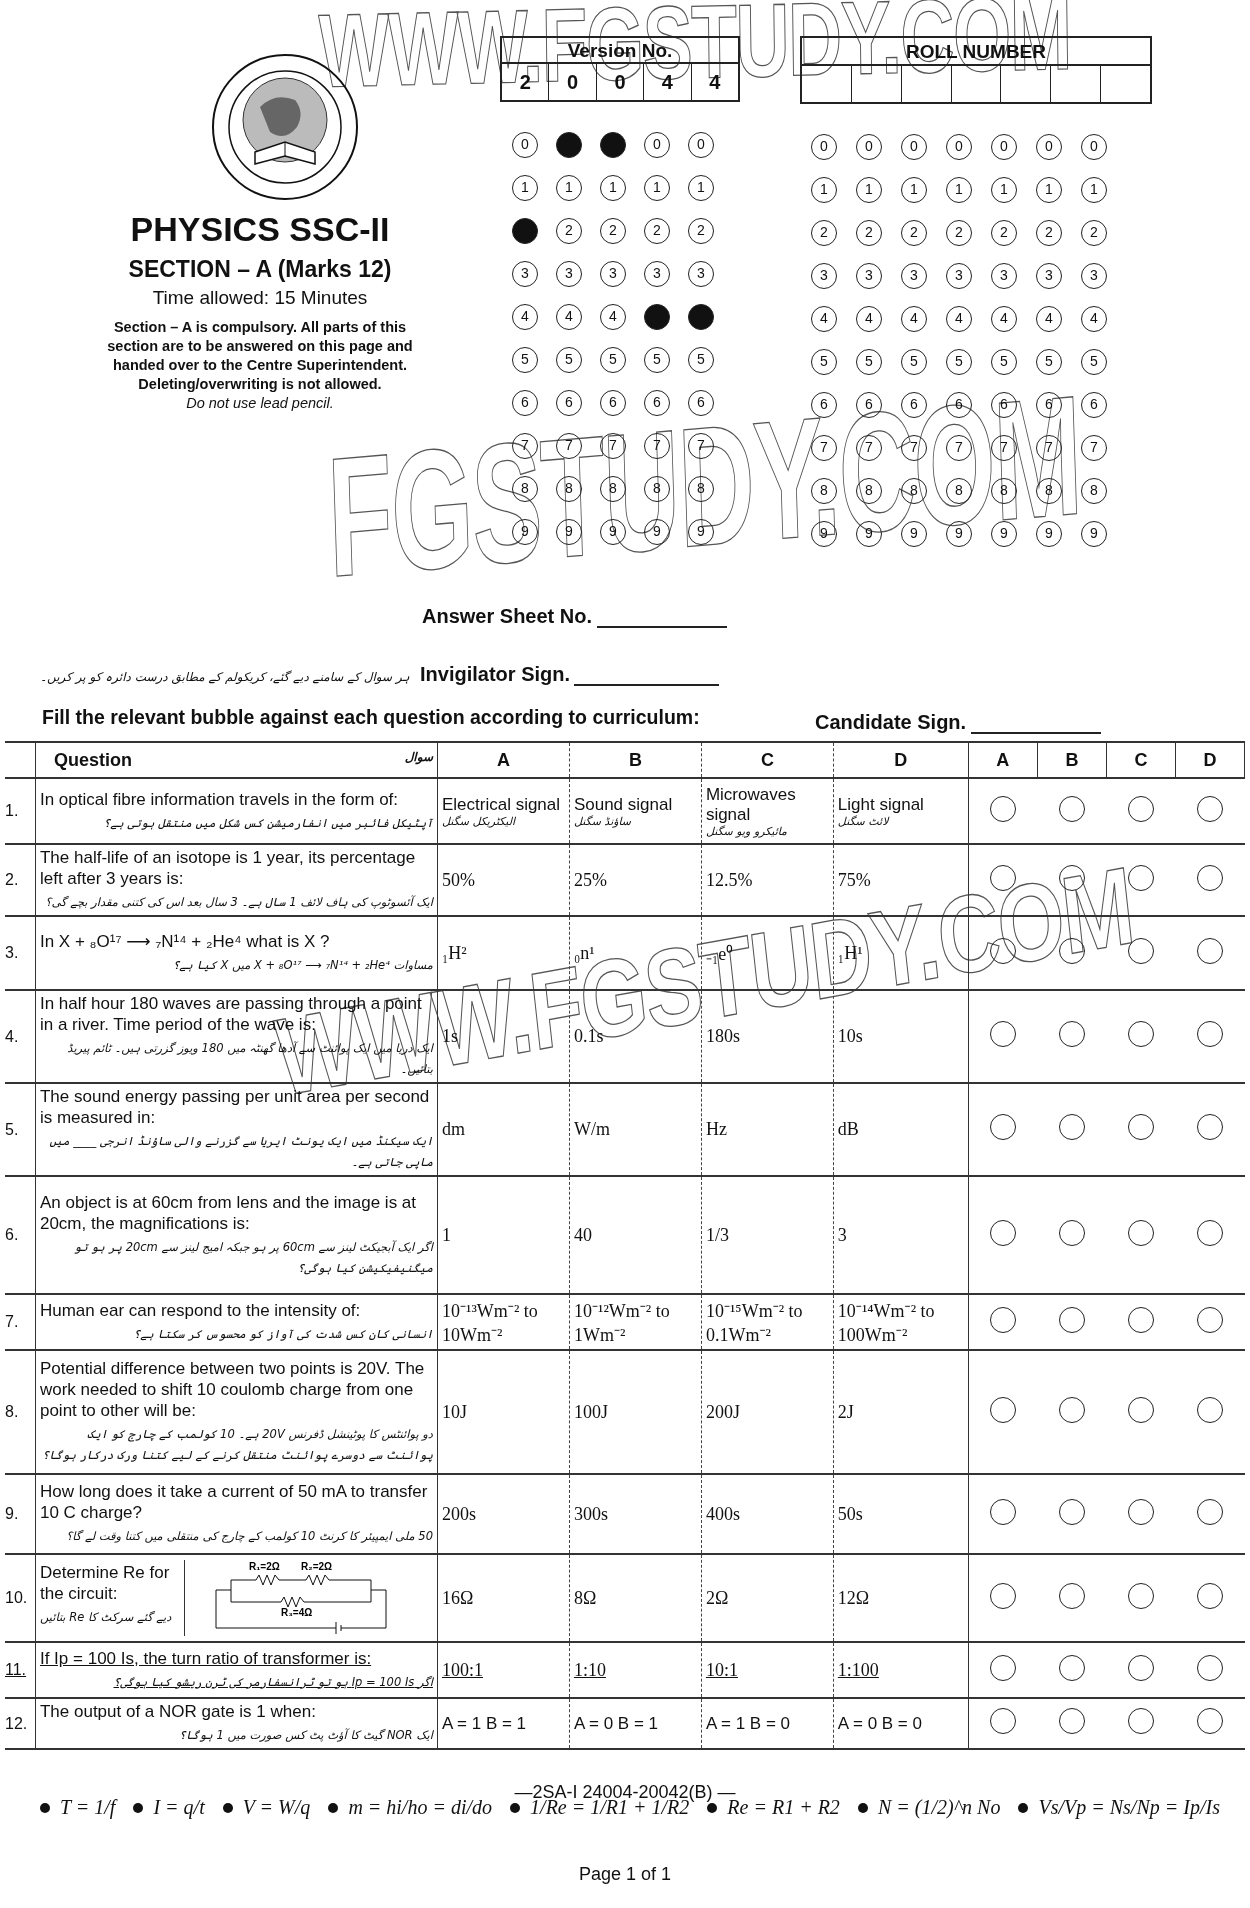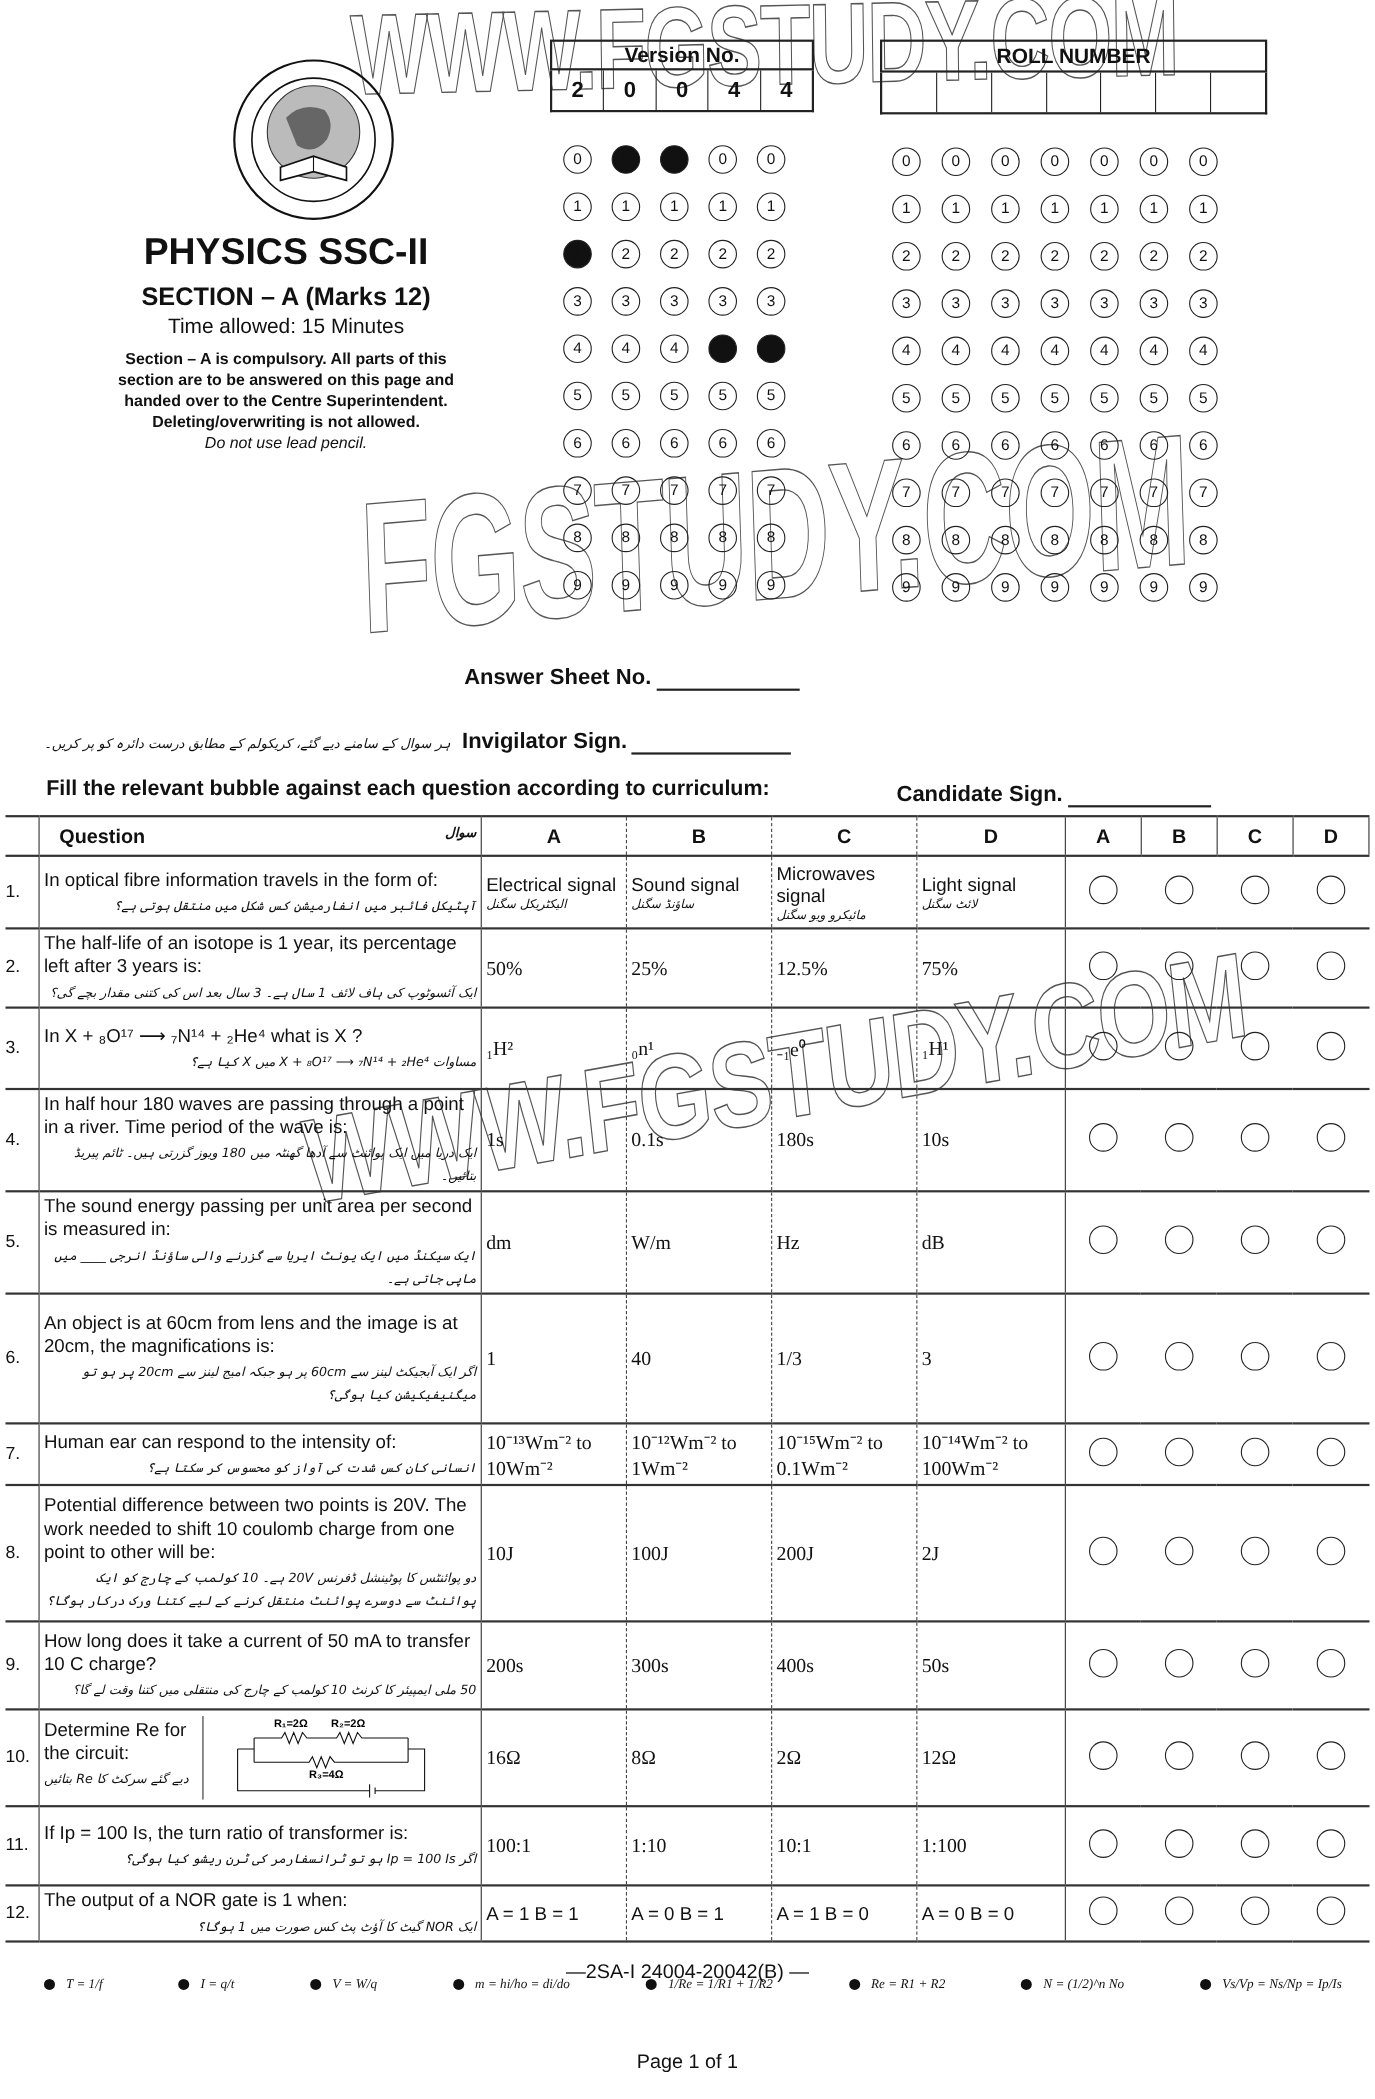--- a/index.html
+++ b/index.html
@@ -27,21 +27,21 @@
   table.q td, table.q th { border-bottom:2px solid #333; border-right:1.2px dashed #444; vertical-align:middle; font-size:17px; padding:2px 4px; }
   table.q th { font-weight:bold; font-size:18px; text-align:center; height:30px; border-top:2px solid #333; }
   table.q td.num { border-right:none; font-size:16px; padding:0; text-align:left; }
   table.q td.qt { border-left:1.5px solid #333; line-height:21px; }
   .qur { display:block; text-align:right; font-family:"DejaVu Sans", sans-serif; font-style:italic; font-size:11.5px; direction:rtl; margin-top:3px; }
   .opt { font-family:"Liberation Serif", serif; font-size:18px; }
   .opt.sans { font-family:"Liberation Sans", sans-serif; font-size:17px; line-height:20px; }
   .optur { display:block; font-family:"DejaVu Sans", sans-serif; font-style:italic; font-size:11px; direction:rtl; text-align:left; }
   td.bc { text-align:center; border-right:none !important; }
   .ring { display:inline-block; width:26px; height:26px; border:1.5px solid #222; border-radius:50%; box-sizing:border-box; }
-  .formulas { position:absolute; left:40px; top:1796px; width:1180px; display:flex; justify-content:space-between; align-items:center; font-family:"Liberation Serif", serif; font-style:italic; font-size:12px; }
+  .formulas { position:absolute; left:40px; top:1796px; width:1180px; display:flex; justify-content:space-between; align-items:center; font-family:"Liberation Serif", serif; font-style:italic; font-size:20px; }
   .formulas .f { display:flex; align-items:center; gap:10px; }
   .dot { width:10px; height:10px; border-radius:50%; background:#111; display:inline-block; }
 </style>
 </head>
 <body>
 
 <div class="watermark" style="left:318px; top:-8px; font-size:104px; transform:scaleX(0.72) rotate(-1deg);">WWW.FGSTUDY.COM</div>
 <div class="watermark" style="left:325px; top:420px; font-size:170px; transform:scaleX(0.62) rotate(-3deg);">FGSTUDY.COM</div>
 <div class="watermark" style="left:270px; top:995px; font-size:110px; transform:scaleX(0.78) rotate(-8deg);">WWW.FGSTUDY.COM</div>
 
@@ -459,21 +459,21 @@
         <span class="opt">8Ω</span></td>
         <td>
         <span class="opt">2Ω</span></td>
         <td style="border-right:1.5px solid #333;">
         <span class="opt">12Ω</span></td>
         <td class="bc"><span class="ring"></span></td>
         <td class="bc"><span class="ring"></span></td>
         <td class="bc"><span class="ring"></span></td>
         <td class="bc"><span class="ring"></span></td>
       </tr>
-      <tr style="height: 72px;">
+      <tr style="height: 56px; text-decoration: underline;">
         <td class="num">11.</td>
         <td class="qt" style="border-right:1.5px solid #333;">
         <span>If Ip = 100 Is, the turn ratio of transformer is:</span>
         <span class="qur">اگر Ip = 100 Is ہو تو ٹرانسفارمر کی ٹرن ریشو کیا ہوگی؟</span></td>
         <td>
         <span class="opt">100:1</span></td>
         <td>
         <span class="opt">1:10</span></td>
         <td>
         <span class="opt">10:1</span></td>

